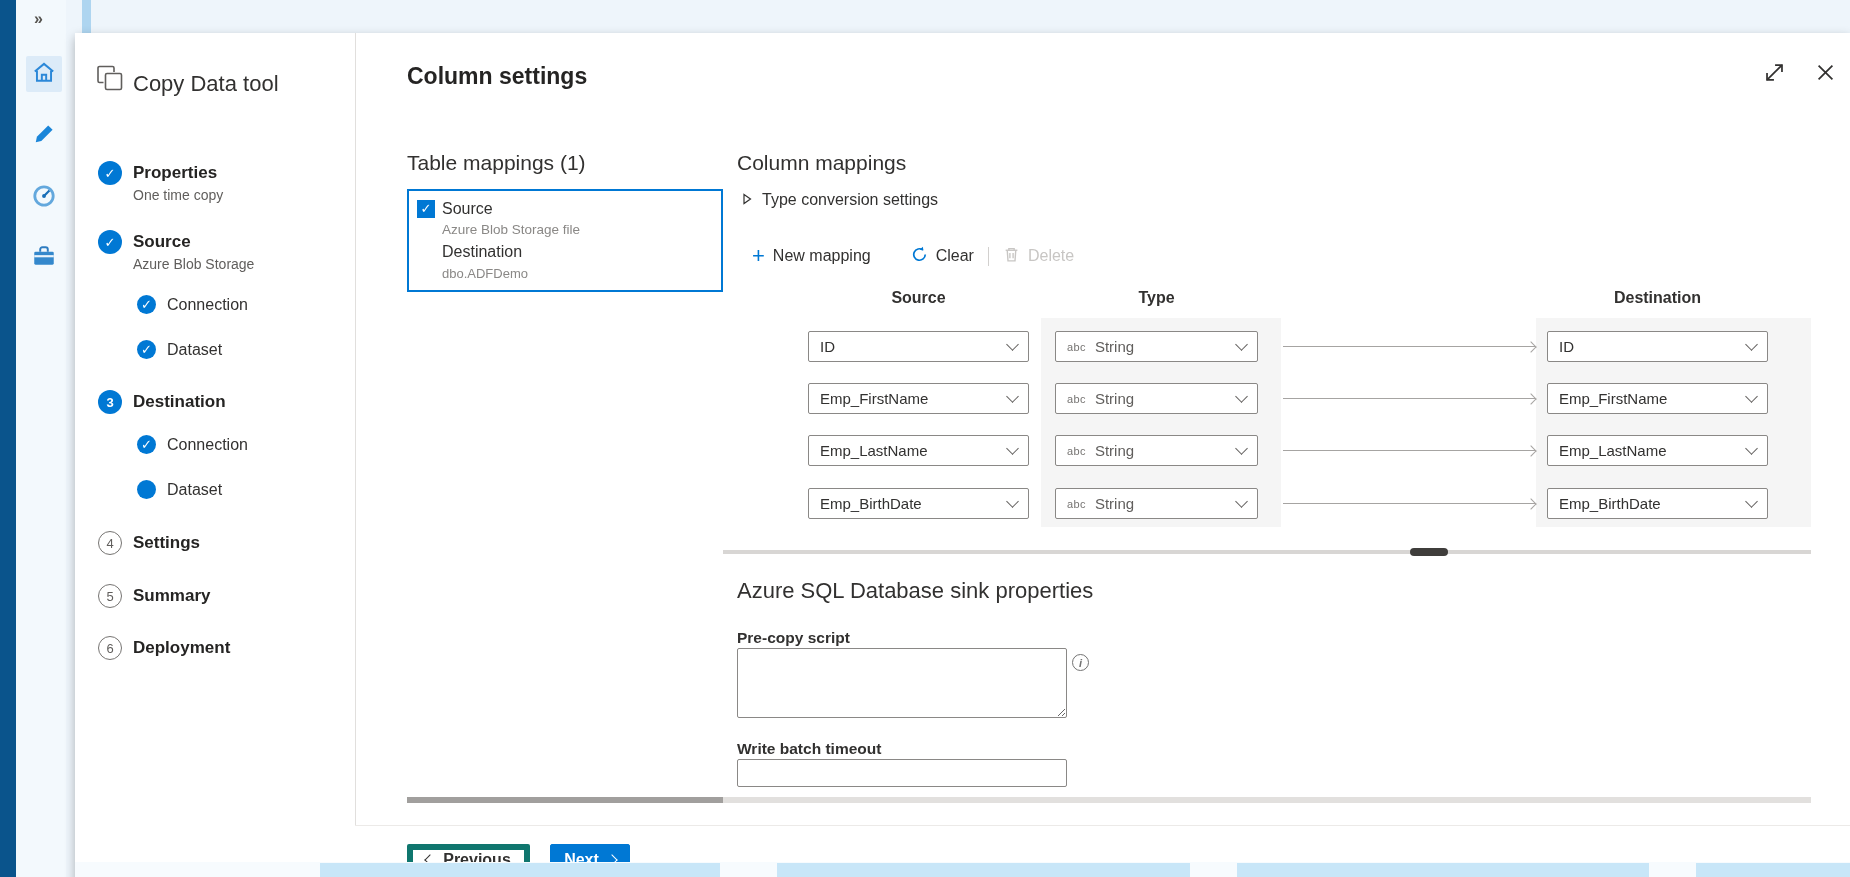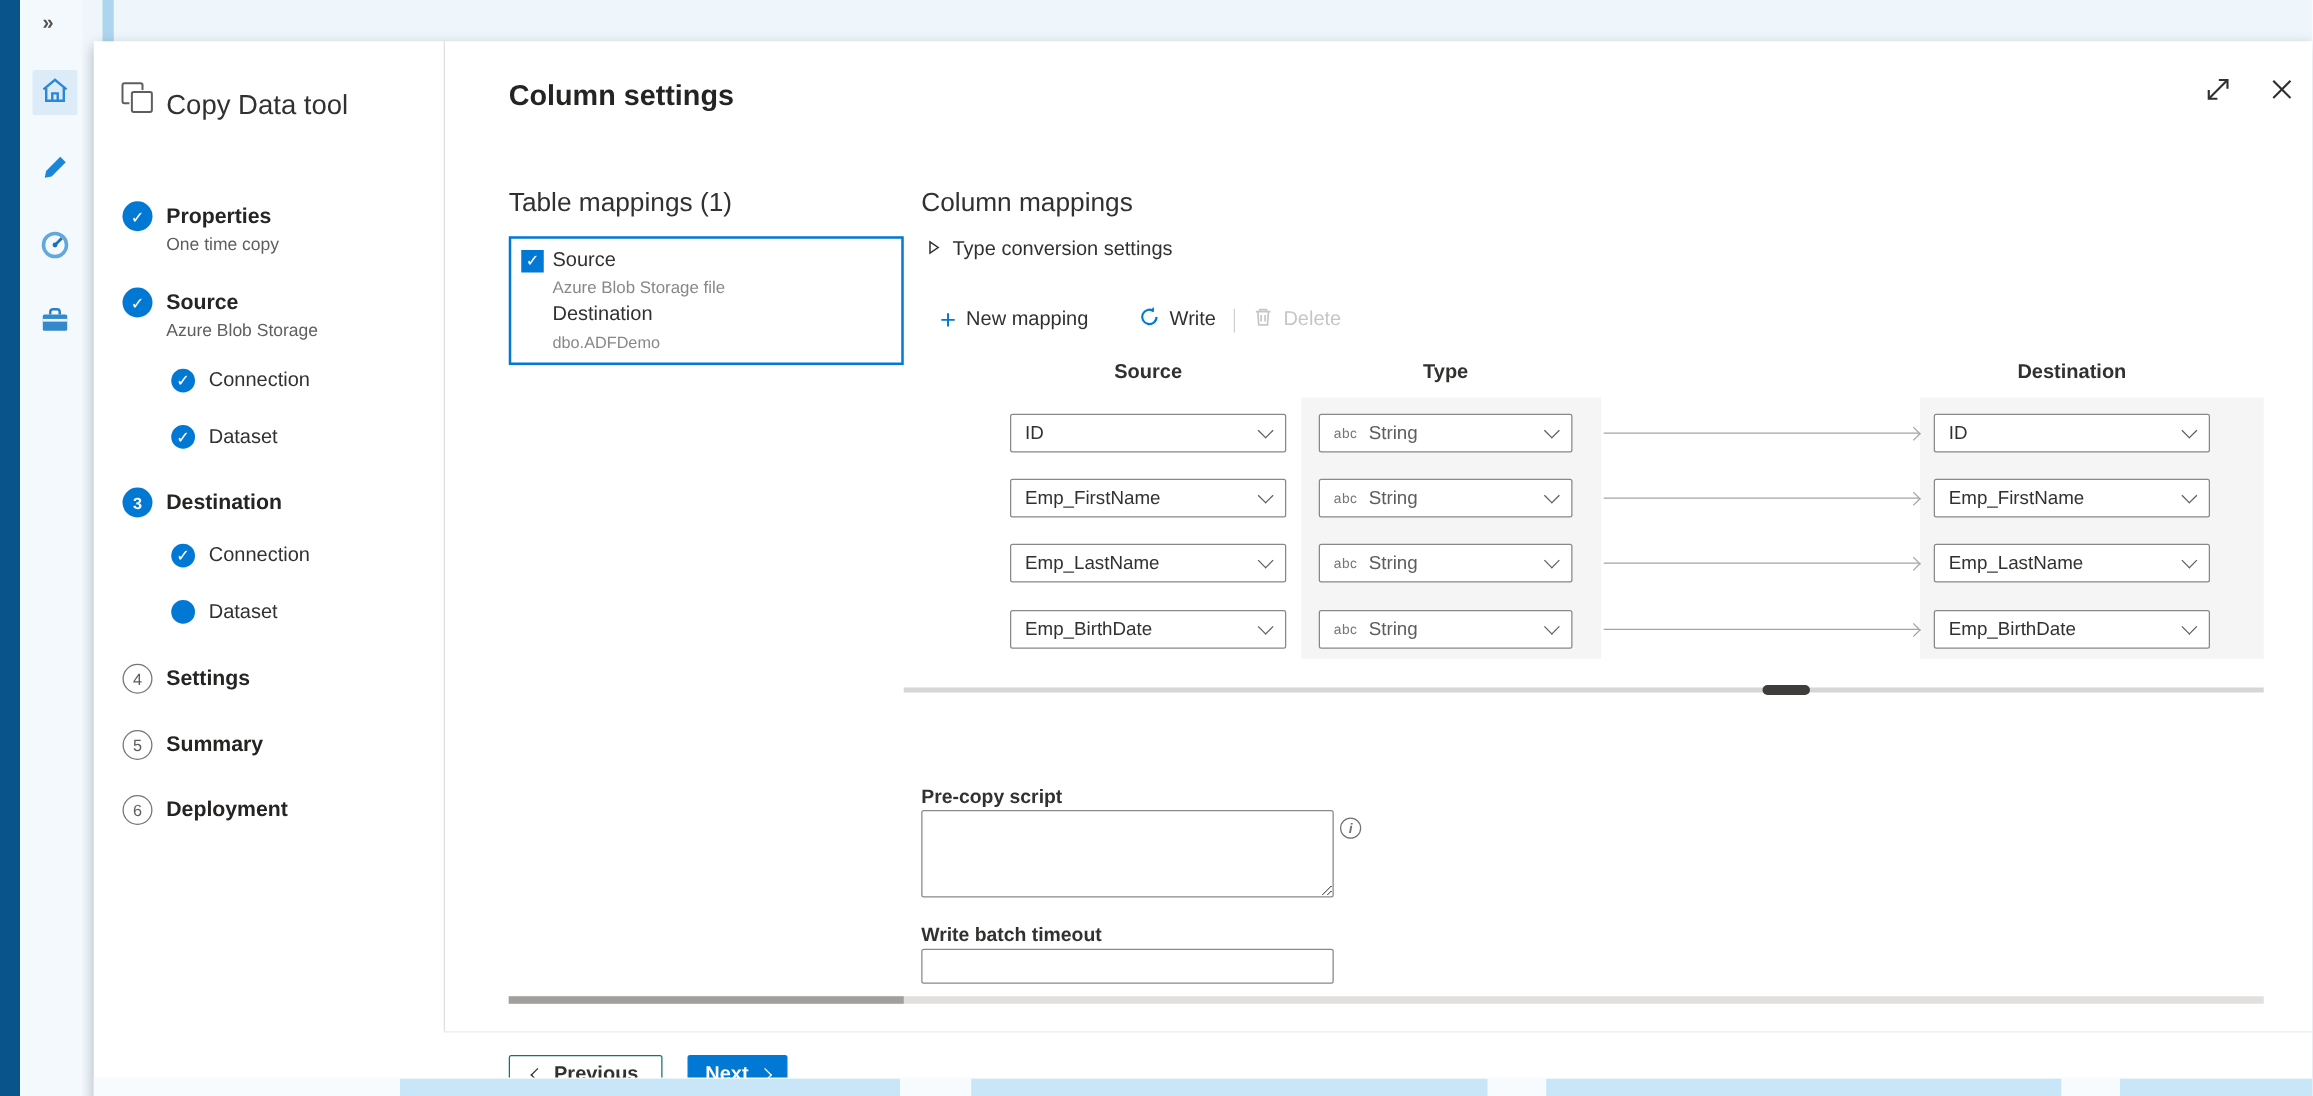--- a/index.html
+++ b/index.html
@@ -96,21 +96,21 @@
             border-radius:2px;box-sizing:border-box;font-family:inherit;font-size:15px;padding:0 7px;}
 
   .bottom-scroll{position:absolute;left:332px;top:764px;width:1404px;height:6px;background:#e2e0de;cursor:pointer;}
   .bottom-thumb{position:absolute;left:0;top:0;width:316px;height:6px;background:#a19f9d;}
 
   .foot-div{position:absolute;left:280px;top:792px;width:1495px;height:1px;background:#eceae8;}
 
   button{font-family:inherit;}
   .btn{position:absolute;top:811px;height:31px;display:flex;align-items:center;justify-content:center;gap:9px;
        font-size:16px;font-weight:600;border-radius:2px;cursor:pointer;}
-  .btn-prev{left:332px;width:123px;background:#fff;border:1px solid #0f766e;color:#323130;}
+  .btn-prev{left:332px;width:123px;background:#fff;border:6px solid #0f766e;color:#323130;}
   .btn-next{left:475px;width:80px;background:#0078d4;border:1px solid #0078d4;color:#fff;}
   .chev-l{width:7px;height:7px;border-left:1.8px solid #323130;border-bottom:1.8px solid #323130;transform:rotate(45deg);}
   .chev-r{width:7px;height:7px;border-right:1.8px solid #fff;border-top:1.8px solid #fff;transform:rotate(45deg);}
 
   
   .bg-strip{position:absolute;left:75px;top:862px;width:1775px;height:15px;background:#f7fbfe;}
   .bg-bar{position:absolute;top:863px;height:14px;background:#c8e6f8;}
 </style>
 </head>
 <body>
@@ -286,21 +286,21 @@
       <span class="plus">+</span>
       <span>New mapping</span>
     </div>
     <div class="tb-btn" style="margin-left:14px">
       <span>
         <svg width="17" height="17" viewBox="0 0 16 16">
           <path d="M13.4 8 a5.4 5.4 0 1 1 -2.2 -4.35" fill="none" stroke="#0078d4" stroke-width="1.6"></path>
           <path d="M11.2 0.6 l0.4 3.6 -3.5 -0.6 z" fill="#0078d4"></path>
         </svg>
       </span>
-      <span>Write</span>
+      <span>Clear</span>
     </div>
     <div class="tb-sep"></div>
     <div class="tb-btn disabled">
       <span>
         <svg width="17" height="17" viewBox="0 0 16 16" fill="none" stroke="#c8c6c4" stroke-width="1.3">
           <path d="M2.5 4 h11"></path>
             <path d="M5.5 4 V2.5 h5 V4"></path>
             <path d="M4 4 l0.7 10 h6.6 L12 4"></path>
             <path d="M6.5 6.5 v5 M9.5 6.5 v5"></path>
         </svg>
@@ -373,20 +373,21 @@
   <div class="arrow" style="top:470px"></div>
   <div class="sel" style="left:1472px;top:455px">
     <span>Emp_BirthDate</span>
     <span class="chev"></span>
   </div>
 
   <div class="map-scroll">
     <div class="map-thumb"></div>
   </div>
 
+  <div class="sink-title">Azure SQL Database sink properties</div>
   <div class="fld-label" style="top:596px">Pre-copy script</div>
   <textarea class="pcs" style=""></textarea>
   <div class="info">
       <span>i</span>
     </div>
   <div class="fld-label" style="top:707px">Write batch timeout</div>
   <input class="wbt" style="">
 
   <div class="bottom-scroll">
     <div class="bottom-thumb"></div>

